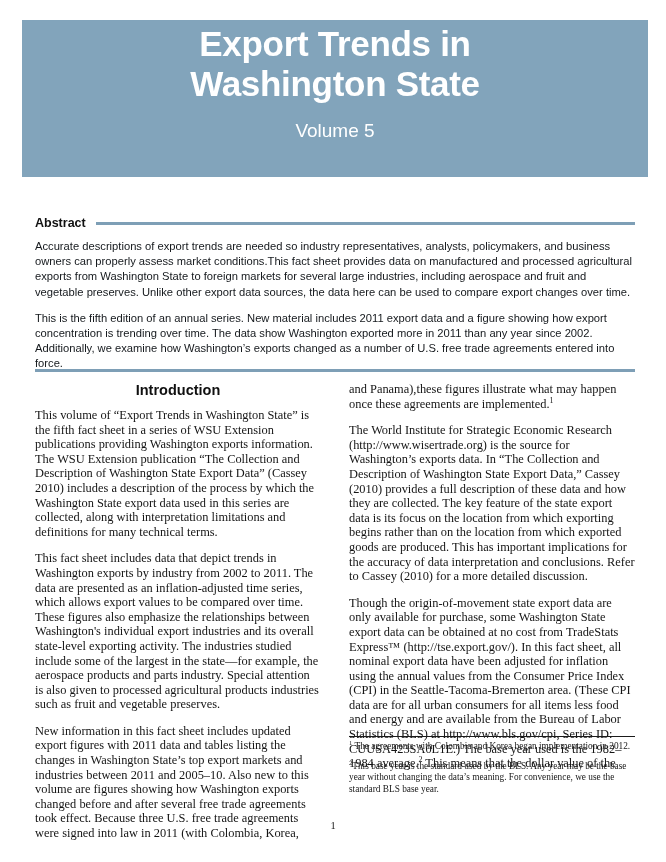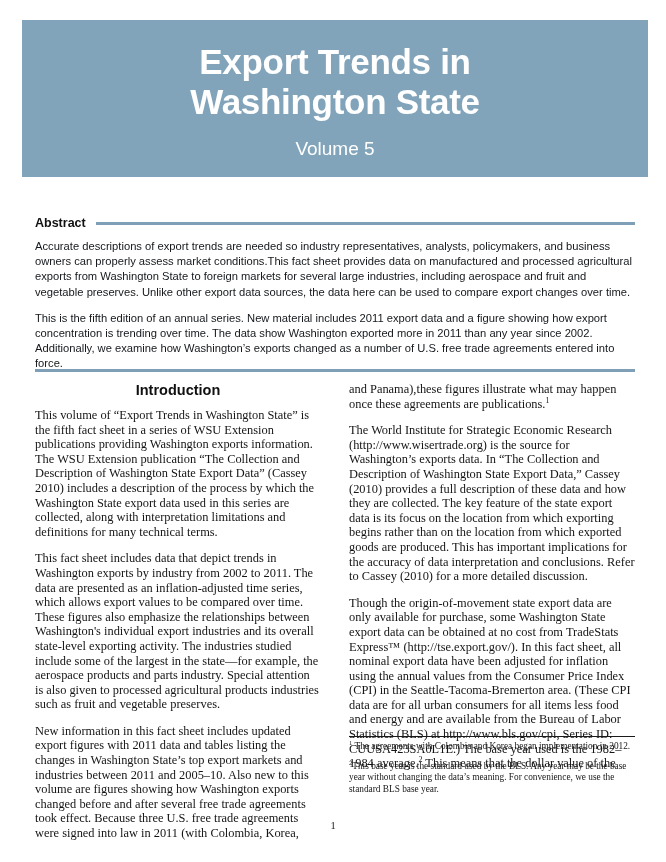--- a/index.html
+++ b/index.html
@@ -29,21 +29,21 @@
     position: absolute;
     left: 22px;
     top: 20px;
     width: 626px;
     height: 157px;
     background: #82a4bb;
     display: flex;
     flex-direction: column;
     align-items: center;
     justify-content: flex-start;
-    padding-top: 22px;
+    padding-top: 4px;
     box-sizing: border-box;
   }
   .doc-title {
     font-family: "Liberation Sans", "DejaVu Sans", sans-serif;
     font-weight: bold;
     font-size: 35px;
     line-height: 40px;
     color: #ffffff;
     text-align: center;
     letter-spacing: -0.3px;
@@ -230,21 +230,21 @@
       <h2 class="col-heading">Introduction</h2>
       <div class="body-text">
         <p>This volume of “Export Trends in Washington State” is the fifth fact sheet in a series of WSU Extension publications providing Washington exports information. The WSU Extension publication “The Collection and Description of Washington State Export Data” (Cassey 2010) includes a description of the process by which the Washington State export data used in this series are collected, along with interpretation limitations and definitions for many technical terms.</p>
         <p>This fact sheet includes data that depict trends in Washington exports by industry from 2002 to 2011. The data are presented as an inflation-adjusted time series, which allows export values to be compared over time. These figures also emphasize the relationships between Washington's individual export industries and its overall state-level exporting activity. The industries studied include some of the largest in the state—for example, the aerospace products and parts industry. Special attention is also given to processed agricultural products industries such as fruit and vegetable preserves.</p>
         <p>New information in this fact sheet includes updated export figures with 2011 data and tables listing the changes in Washington State’s top export markets and industries between 2011 and 2005–10. Also new to this volume are figures showing how Washington exports changed before and after several free trade agreements took effect. Because three U.S. free trade agreements were signed into law in 2011 (with Colombia, Korea,</p>
       </div>
     </div>
 
     <div class="col">
       <div class="body-text">
-        <p><span>and Panama),these figures illustrate what may happen once these agreements are publications.</span><sup>1</sup></p>
+        <p><span>and Panama),these figures illustrate what may happen once these agreements are implemented.</span><sup>1</sup></p>
         <p>The World Institute for Strategic Economic Research (http://www.wisertrade.org) is the source for Washington’s exports data. In “The Collection and Description of Washington State Export Data,” Cassey (2010) provides a full description of these data and how they are collected. The key feature of the state export data is its focus on the location from which exporting begins rather than on the location from which exported goods are produced. This has important implications for the accuracy of data interpretation and conclusions. Refer to Cassey (2010) for a more detailed discussion.</p>
         <p><span>Though the origin-of-movement state export data are only available for purchase, some Washington State export data can be obtained at no cost from TradeStats Express™ (http://tse.export.gov/). In this fact sheet, all nominal export data have been adjusted for inflation using the annual values from the Consumer Price Index (CPI) in the Seattle-Tacoma-Bremerton area. (These CPI data are for all urban consumers for all items less food and energy and are available from the Bureau of Labor Statistics (BLS) at http://www.bls.gov/cpi, Series ID: CUUSA423SA0L1E.) The base year used is the 1982–1984 average.</span><sup>2</sup><span> This means that the dollar value of the</span></p>
       </div>
 
       <div class="footnotes">
         <div class="footnote-rule"></div>
         <p><sup>1</sup><span> The agreements with Colombia and Korea began implementation in 2012.</span></p>
         <p><sup>2</sup><span>This base year is the standard used by the BLS. Any year may be the base year without changing the data’s meaning. For convenience, we use the standard BLS base year.</span></p>
       </div>
     </div>

